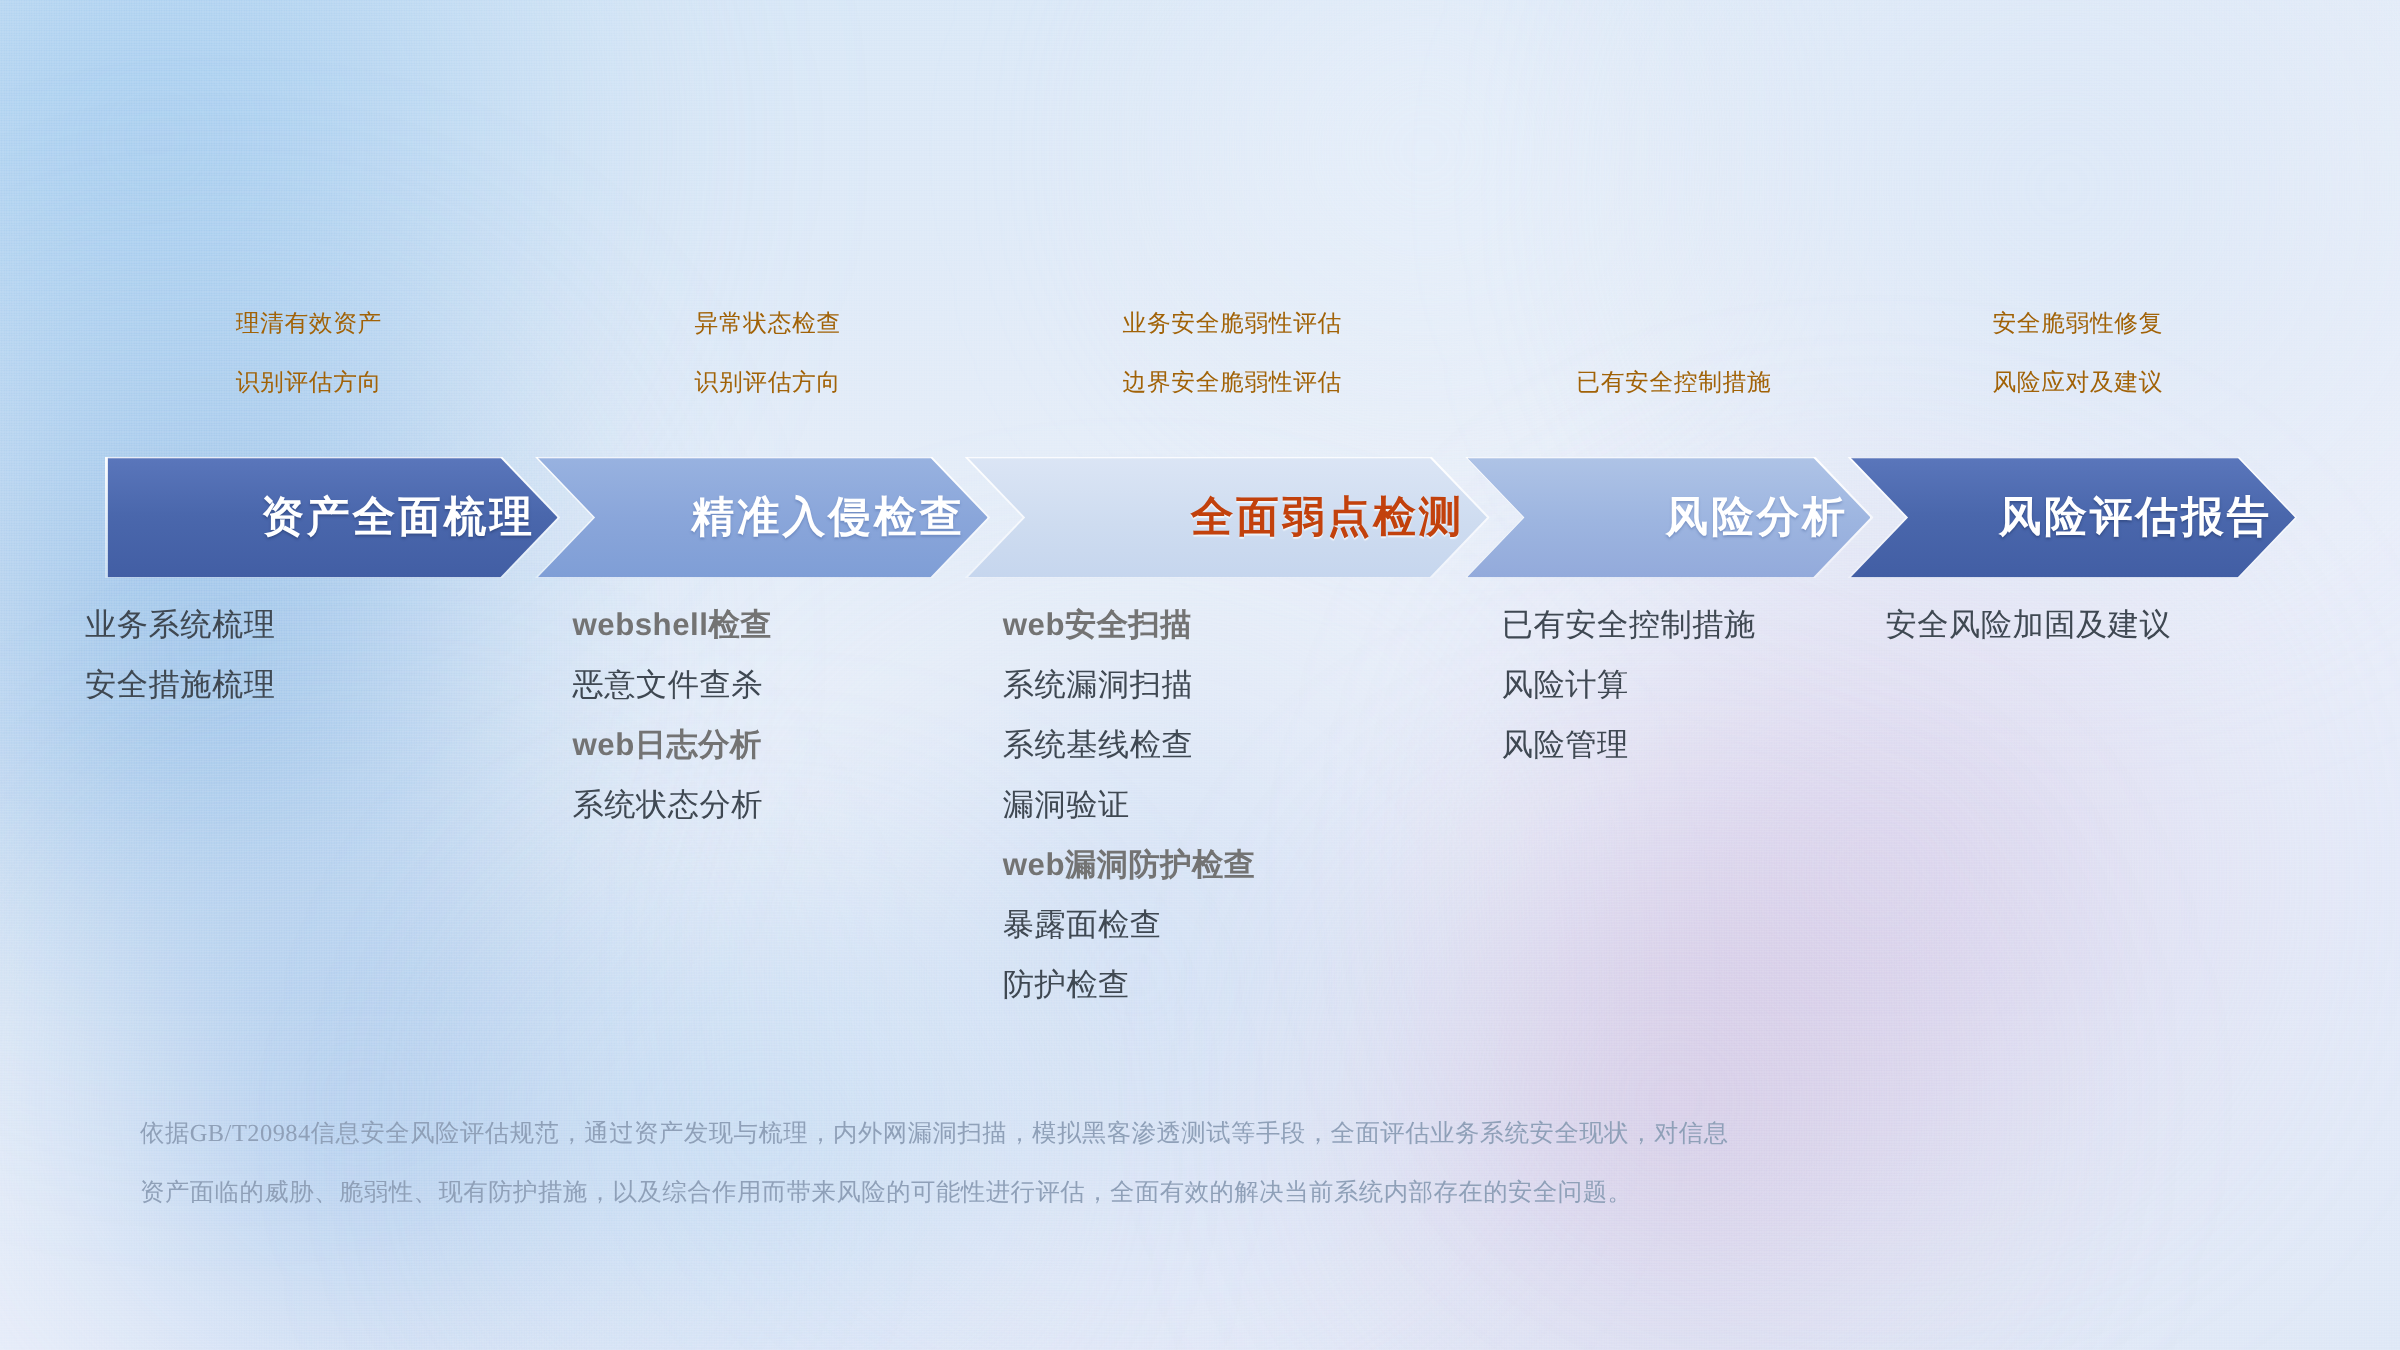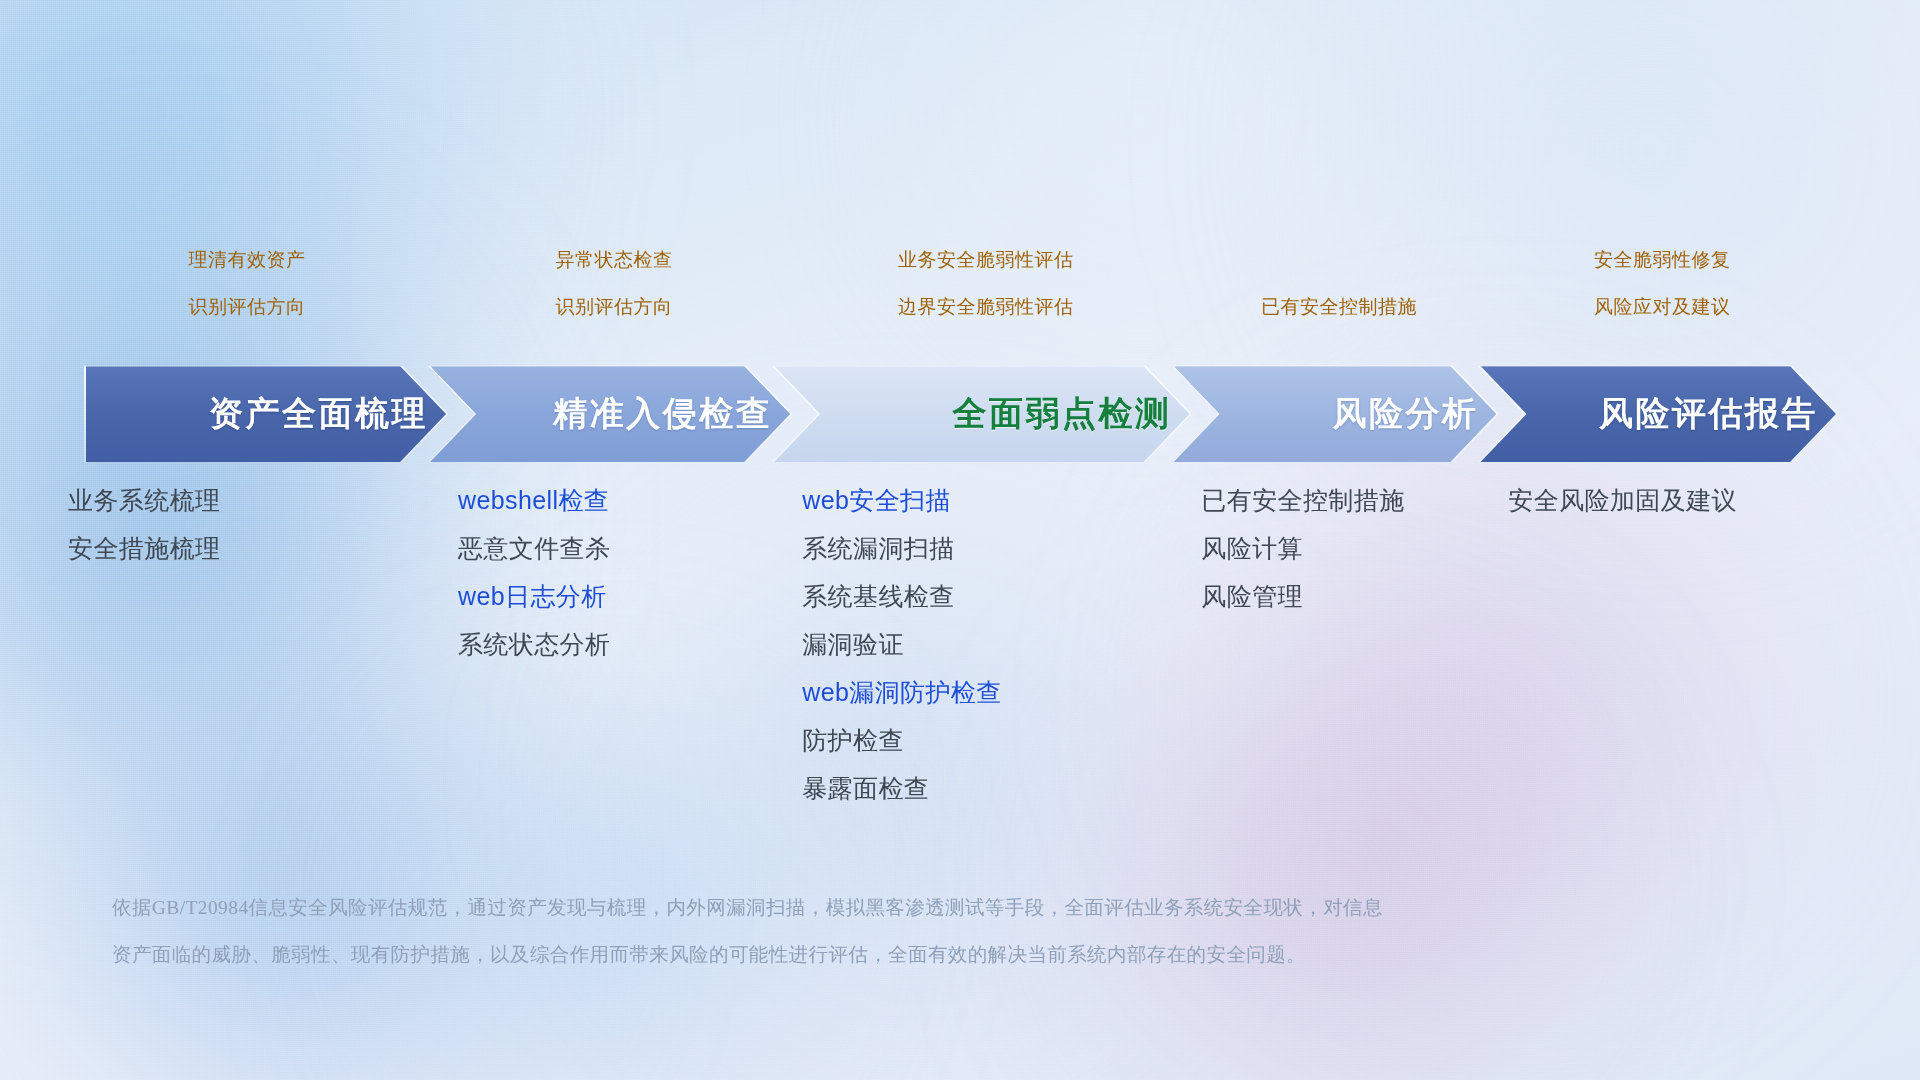--- a/index.html
+++ b/index.html
@@ -67,31 +67,31 @@
   }
   .arrow .shape { position:absolute; inset:0; }
   .arrow .edge { position:absolute; inset:0; }
   .arrow .lbl {
     position:relative; z-index:3;
     font-size:34px; font-weight:bold; letter-spacing:2.5px;
     white-space:nowrap; text-align:center;
   }
   .a-dark  .lbl { color:#ffffff; text-shadow:0 1px 2px rgba(30,52,98,.45); }
   .a-mid   .lbl { color:#ffffff; text-shadow:0 1px 2px rgba(60,90,150,.35); }
-  .a-light .lbl { color:#15803d; text-shadow:0 1px 1px rgba(255,255,255,.7);font-family:Liberation Mono, monospace; }
+  .a-light .lbl { color:#c2410c; text-shadow:0 1px 1px rgba(255,255,255,.7);font-family:Liberation Mono, monospace; }
 
   
   .row-bottom {
     position:absolute; top:476px; left:90px; width:1740px; display:flex;
   }
   .list-item {
     color:#3f4852; font-size:25px; line-height:48px;
     white-space:nowrap; letter-spacing:.4px;
   }
-  .list-item.strong { font-weight:normal; color:#1d4ed8; }
+  .list-item.strong { font-weight:bold; color:#737373; }
 
   
   .footer {
     position:absolute; left:96px; top:876px; width:1520px;
     color:#8fa0b8; font-size:19.5px; line-height:31px; letter-spacing:.4px;
   }
   .footer p { margin:16px;font-family:Liberation Serif, serif; }
 </style>
 </head>
 <body>
@@ -172,22 +172,22 @@
         <div class="list-item">恶意文件查杀</div>
         <div class="list-item strong">web日志分析</div>
         <div class="list-item">系统状态分析</div>
       </div>
       <div class="col" style="width: 367.295px; flex: 0 0 auto; position: absolute; left: 712.213px; top: 0px;">
         <div class="list-item strong">web安全扫描</div>
         <div class="list-item">系统漏洞扫描</div>
         <div class="list-item">系统基线检查</div>
         <div class="list-item">漏洞验证</div>
         <div class="list-item strong">web漏洞防护检查</div>
+        <div class="list-item">暴露面检查</div>
         <div class="list-item">防护检查</div>
-        <div class="list-item">暴露面检查</div>
       </div>
       <div class="col" style="width: 275.31px; flex: 0 0 auto; position: absolute; left: 1111.36px; top: 0px;">
         <div class="list-item">已有安全控制措施</div>
         <div class="list-item">风险计算</div>
         <div class="list-item">风险管理</div>
       </div>
       <div class="col" style="width: 307.775px; flex: 0 0 auto; position: absolute; left: 1418.34px; top: 0px;">
         <div class="list-item">安全风险加固及建议</div>
       </div>
     </div>

